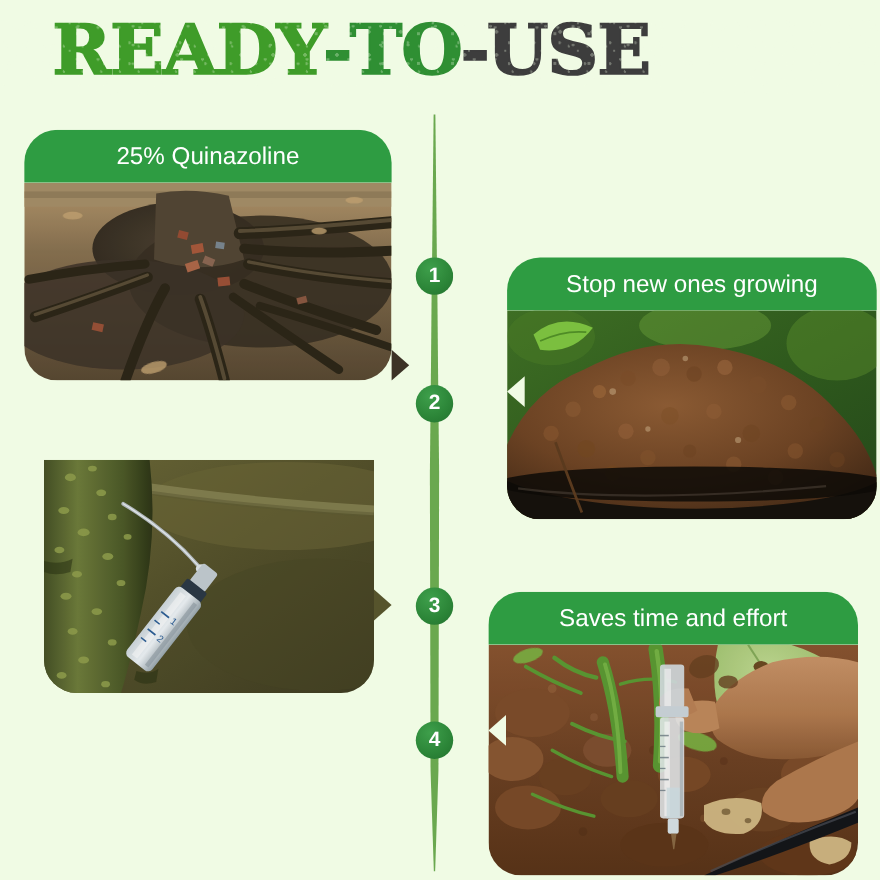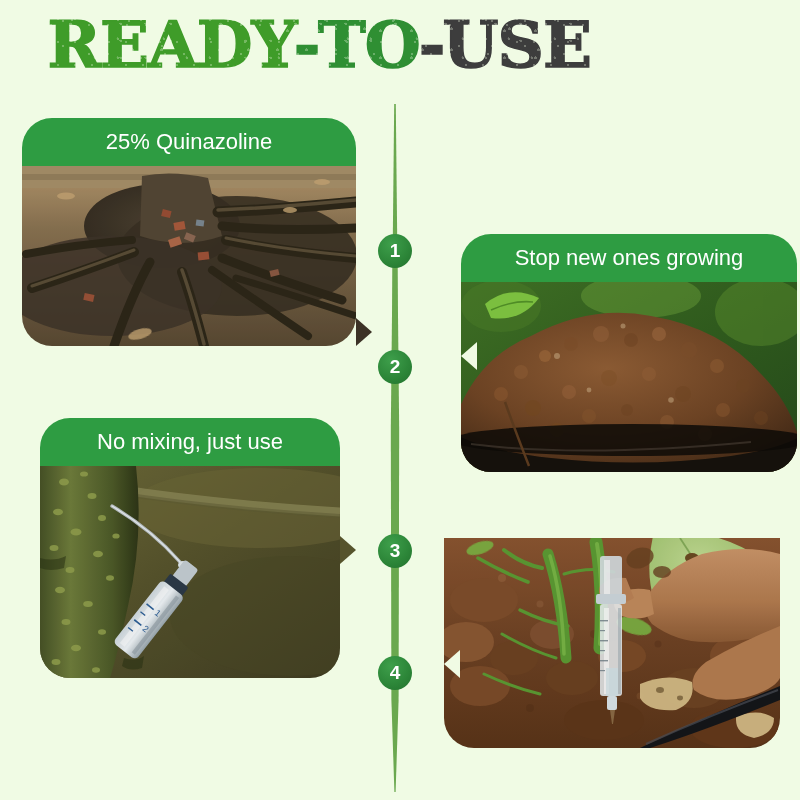--- a/index.html
+++ b/index.html
@@ -270,23 +270,20 @@
       <ellipse cx="170" cy="158" rx="180" ry="16" fill="#0d0a07" opacity=".85"></ellipse>
       <path d="M10 162 Q120 176 290 160" stroke="#4a4036" stroke-width="2" fill="none" opacity=".6"></path>
 
       <path d="M44 120 Q54 148 68 184" stroke="#5a3a1e" stroke-width="2.5" fill="none"></path>
     </svg>
   </div>
   <div class="notch notch-left-cut" style="left:0px; top:108px;"></div>
 </div>
 
 <div class="card" style="left:40px; top:418px; width:300px;">
-  <div class="card-header">
-    <span>No mixing, just use</span>
-  </div>
   <div class="card-photo" style="height:212px;">
     <svg viewBox="0 0 300 212" preserveAspectRatio="none">
       <defs>
         <linearGradient id="g3bg" x1="0" y1="0" x2="1" y2="1">
           <stop offset="0" stop-color="#6e6b3a"></stop>
             <stop offset=".45" stop-color="#57542c"></stop>
           <stop offset="1" stop-color="#3f3c22"></stop>
         </linearGradient>
         <linearGradient id="g3bark" x1="0" y1="0" x2="1" y2="0">
           <stop offset="0" stop-color="#3f4a22"></stop>
@@ -355,20 +352,23 @@
           <text x="145" y="182">2</text>
         </g>
       </g>
       <rect width="300" height="212" fill="#000" opacity=".04"></rect>
     </svg>
   </div>
   <div class="notch notch-right" style="left:300px; top:118px; border-left-color:#56542c;"></div>
 </div>
 
 <div class="card" style="left:444px; top:538px; width:336px;">
+  <div class="card-header">
+    <span>Saves time and effort</span>
+  </div>
   <div class="card-photo" style="height:210px;">
     <svg viewBox="0 0 336 210" preserveAspectRatio="none">
       <defs>
         <linearGradient id="g4bg" x1="0" y1="0" x2="0" y2="1">
           <stop offset="0" stop-color="#8a5530"></stop>
             <stop offset=".5" stop-color="#6e4224"></stop>
           <stop offset="1" stop-color="#5a3519"></stop>
         </linearGradient>
         <linearGradient id="g4hand" x1="0" y1="0" x2="0" y2="1">
           <stop offset="0" stop-color="#c99468"></stop>

